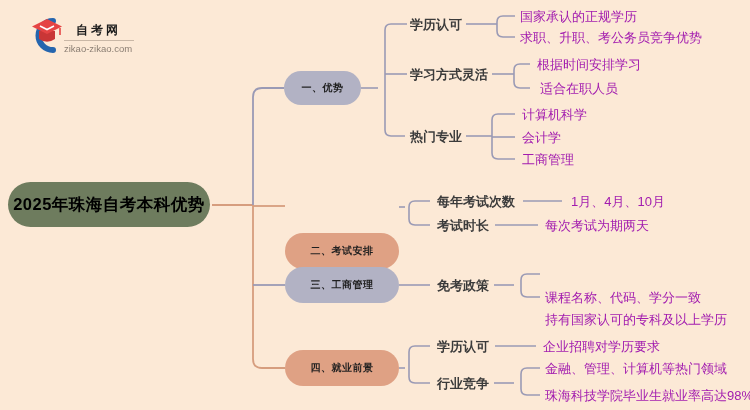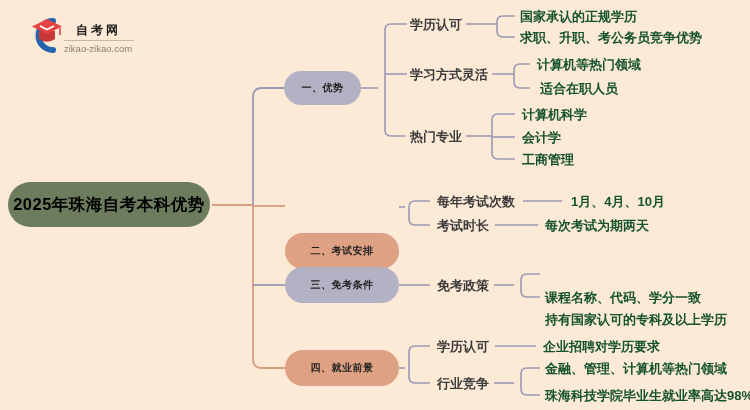--- a/index.html
+++ b/index.html
@@ -25,21 +25,21 @@
   .pill.lav{background:#b2b2c4;}
   .pill.sal{background:#dfa184;}
   .p1{left:284px;top:71px;width:77px;height:34px;}
   .p2{left:285px;top:189px;width:114px;height:36px;margin-top:44px;}
   .p3{left:285px;top:267px;width:114px;height:36px;}
   .p4{left:285px;top:350px;width:114px;height:36px;}
 
   
   .node{position:absolute;font-size:13px;font-weight:600;color:#3b3b3b;white-space:nowrap;
     transform:translateY(-50%);line-height:1;}
-  .leaf{font-weight:700;color:#14532d;}
+  .leaf{font-weight:400;color:#a21caf;}
 </style>
 </head>
 <body>
 
 <div class="stage">
 
   <svg class="connectors" viewBox="0 0 750 410" fill="none">
 
     <g stroke="#d69d7e" stroke-width="1.8">
       <path d="M212,205 H253"></path>
@@ -92,28 +92,28 @@
     </svg>
     <div class="logo-name">自考网</div>
     <div class="logo-divider"></div>
     <div class="logo-domain">zikao-zikao.com</div>
   </div>
 
   <div class="title-pill">2025年珠海自考本科优势</div>
 
   <div class="pill lav p1">一、优势</div>
   <div class="pill sal p2">二、考试安排</div>
-  <div class="pill lav p3">三、免考条件</div>
+  <div class="pill lav p3">三、工商管理</div>
   <div class="pill sal p4">四、就业前景</div>
 
   <div class="node" style="left:410px;top:24px;">学历认可</div>
   <div class="node leaf" style="left:520px;top:16px;">国家承认的正规学历</div>
   <div class="node leaf" style="left:520px;top:37px;">求职、升职、考公务员竞争优势</div>
   <div class="node" style="left:410px;top:74px;">学习方式灵活</div>
-  <div class="node leaf" style="left:537px;top:64px;">计算机等热门领域</div>
+  <div class="node leaf" style="left:537px;top:64px;">根据时间安排学习</div>
   <div class="node leaf" style="left:540px;top:88px;">适合在职人员</div>
   <div class="node" style="left:410px;top:136px;">热门专业</div>
   <div class="node leaf" style="left:522px;top:114px;">计算机科学</div>
   <div class="node leaf" style="left:522px;top:137px;">会计学</div>
   <div class="node leaf" style="left:522px;top:159px;">工商管理</div>
 
   <div class="node" style="left:437px;top:201px;">每年考试次数</div>
   <div class="node leaf" style="left:571px;top:201px;">1月、4月、10月</div>
   <div class="node" style="left:437px;top:225px;">考试时长</div>
   <div class="node leaf" style="left:545px;top:225px;">每次考试为期两天</div>

